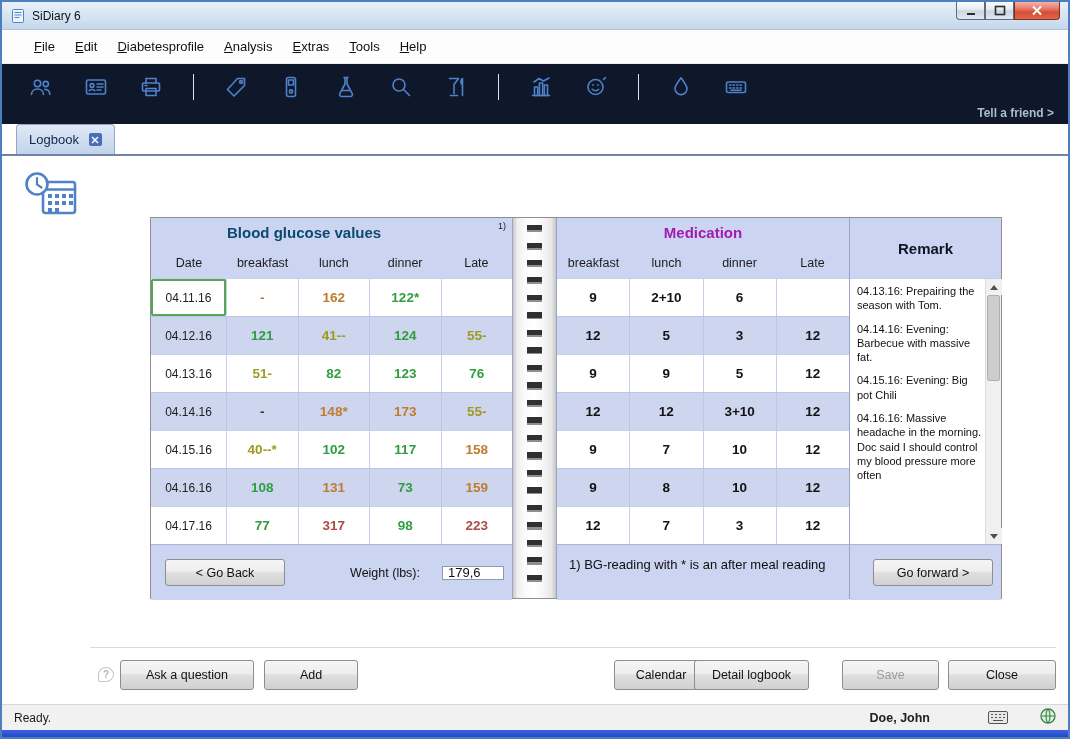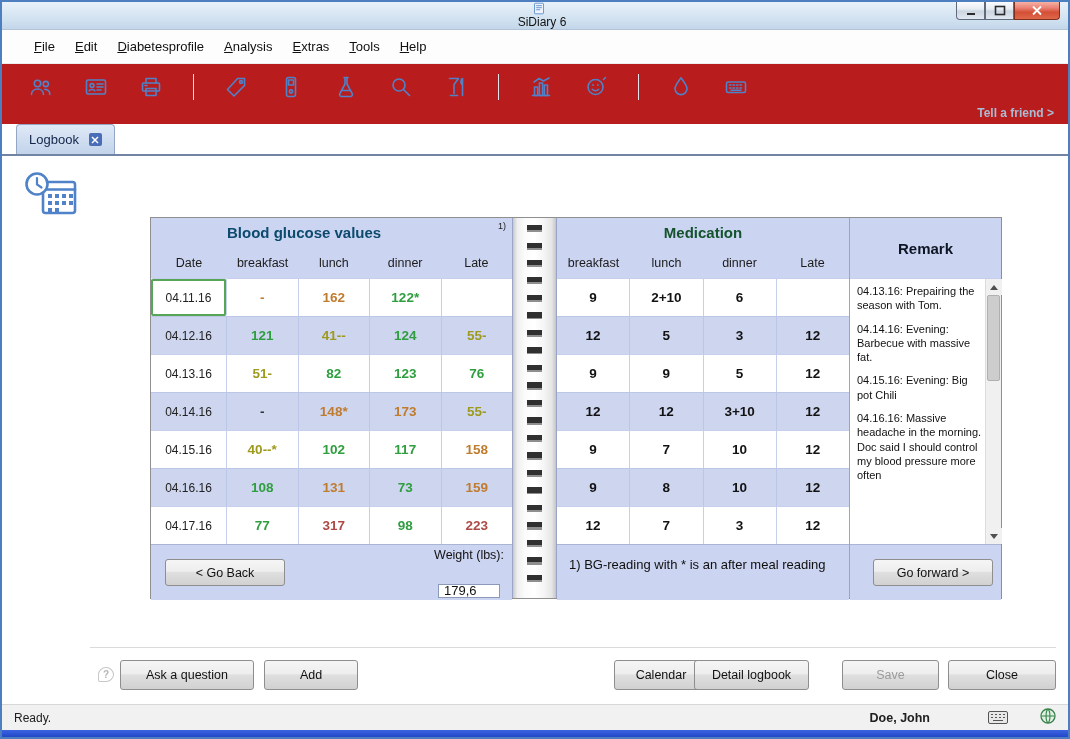--- a/index.html
+++ b/index.html
@@ -4,37 +4,37 @@
 <style>
   * { box-sizing: border-box; margin: 0; padding: 0; }
   html,body { background:#888; }
   body { font-family:"Liberation Sans", sans-serif; font-size:12px; color:#1a1a1a; }
 
   .window { width:1070px; height:739px; margin:0 auto; background:#fff;
     border:2px solid #4d7fc0; display:flex; flex-direction:column; position:relative; }
 
   
   .titlebar { height:28px; background:linear-gradient(#e8f1fa,#cfe0ef 70%,#c3d6ea);
-    border-bottom:1px solid #b3c4d8; display:flex; align-items:center; padding-left:8px; position:relative;flex-direction:column; }
+    border-bottom:1px solid #b3c4d8; display:flex; align-items:center; padding-left:8px; position:relative; }
   .titlebar .wtitle { margin-left:6px; font-size:12px; color:#111; }
   .capgroup { position:absolute; right:8px; top:0; display:flex; }
   .cap { width:29px; height:18px; border:1px solid #5f6b7d; border-top:none;
     display:flex; align-items:center; justify-content:center;
     background:linear-gradient(#fbfcfd,#e8edf3 40%,#ccd5e0 55%,#e2e8f0); }
   .cap.first { border-radius:0 0 0 4px; }
   .cap.close { width:46px; border-radius:0 0 4px 0; border-color:#7e3020;
     background:linear-gradient(#f6b1a4,#ea8173 35%,#d34f35 60%,#e0684a); }
 
   
   .menubar { height:34px; background:#fdfdfd; border-bottom:1px solid #ededed;
     display:flex; align-items:center; padding-left:22px; }
   .menu-item { padding:5px 10px; font-size:13px; color:#111; cursor:default; }
 
   
-  .toolbar { height:60px; background:#b91c1c; position:relative;
+  .toolbar { height:60px; background:#0f172a; position:relative;
     display:flex; align-items:flex-start; padding:8px 0 0 26px; }
   .tbtn { width:26px; height:30px; display:flex; align-items:center; justify-content:center; margin-right:29px; }
   .tsep { width:1px; height:26px; background:#dde3ea; margin:2px 29px 0 0; }
   .tico * { stroke:#4f82c8; fill:none; stroke-width:1.6; stroke-linecap:round; stroke-linejoin:round; }
   .tico .fdot { fill:#4f82c8; stroke:none; }
   .tellfriend { position:absolute; right:14px; bottom:4px; font-weight:bold; font-size:12px; color:#a9bcd4; }
 
   
   .tabbar { height:32px; background:#fff; border-bottom:2px solid #7284a4; display:flex; align-items:flex-end; padding-left:14px; }
   .tab { height:30px; padding:0 12px; display:inline-flex; align-items:center;
@@ -72,32 +72,32 @@
   .sel { box-shadow:inset 0 0 0 2px #57a657; border-radius:2px; }
 
   .vc-green { color:#2f9e3f; }
   .vc-olive { color:#9e9a1e; }
   .vc-orange { color:#c07c2e; }
   .vc-red { color:#ad4a45; }
   .vc-dark { color:#333; }
 
   .pfooter { height:56px; background:#cbd4f0; border-top:1px solid #aab4d4; display:flex; align-items:center; flex:none; }
   .lfooter { padding:0 8px 0 14px; }
-  .weight-group { margin-left:auto; display:flex; align-items:center; gap:22px; font-size:12.5px; color:#111;flex-direction:column; }
+  .weight-group { margin-left:auto; display:flex; align-items:center; gap:22px; font-size:12.5px; color:#111; }
   .weight-input { width:62px; height:14px; border:1px solid #8a9ab8; background:#fff;
     font-size:13px; padding:0 5px; font-family:inherit; color:#111; }
 
   .spiral { width:44px; flex:none; position:relative;
     background:linear-gradient(to right,#c9c9c9 0,#efefef 10%,#fbfbfb 28%,#ffffff 50%,#f5f5f5 72%,#e6e6e6 90%,#c5c5c5 100%);
     border-right:1px solid #9aa4c6; }
   .spiral::before { content:""; position:absolute; left:14px; top:7px; bottom:7px; width:15px;
     background:repeating-linear-gradient(to bottom,#303030 0 5px,#8f8f8f 5px 7px,rgba(0,0,0,0) 7px 17.5px); }
 
   .mpage { width:293px; display:flex; flex-direction:column; border-right:1px solid #9aa4c6; }
-  .med-title { flex:1; text-align:center; font-weight:bold; font-size:15px; color:#14532d; }
+  .med-title { flex:1; text-align:center; font-weight:bold; font-size:15px; color:#a21caf; }
   .mfooter { height:56px; background:#cbd4f0; border-top:1px solid #aab4d4; padding:12px 6px 0 12px;
     font-size:13px; color:#101010; flex:none; }
 
   .rpage { flex:1; display:flex; flex-direction:column; }
   .rhdr { height:60px; background:#cbd4f0; display:flex; align-items:center; justify-content:center;
     font-weight:bold; font-size:15px; color:#0e1626; flex:none; }
   .rbody { height:266px; background:#fff; border-top:1px solid #c6cfec; display:flex; flex:none; }
   .rtext { flex:1; padding:5px 3px 5px 7px; font-size:11px; line-height:1.3; color:#111; overflow:hidden; }
   .rtext p { margin:0 0 9px 0; }
   .rscroll { width:16px; background:#f0f0f0; border-left:1px solid #dcdcdc; position:relative; }

